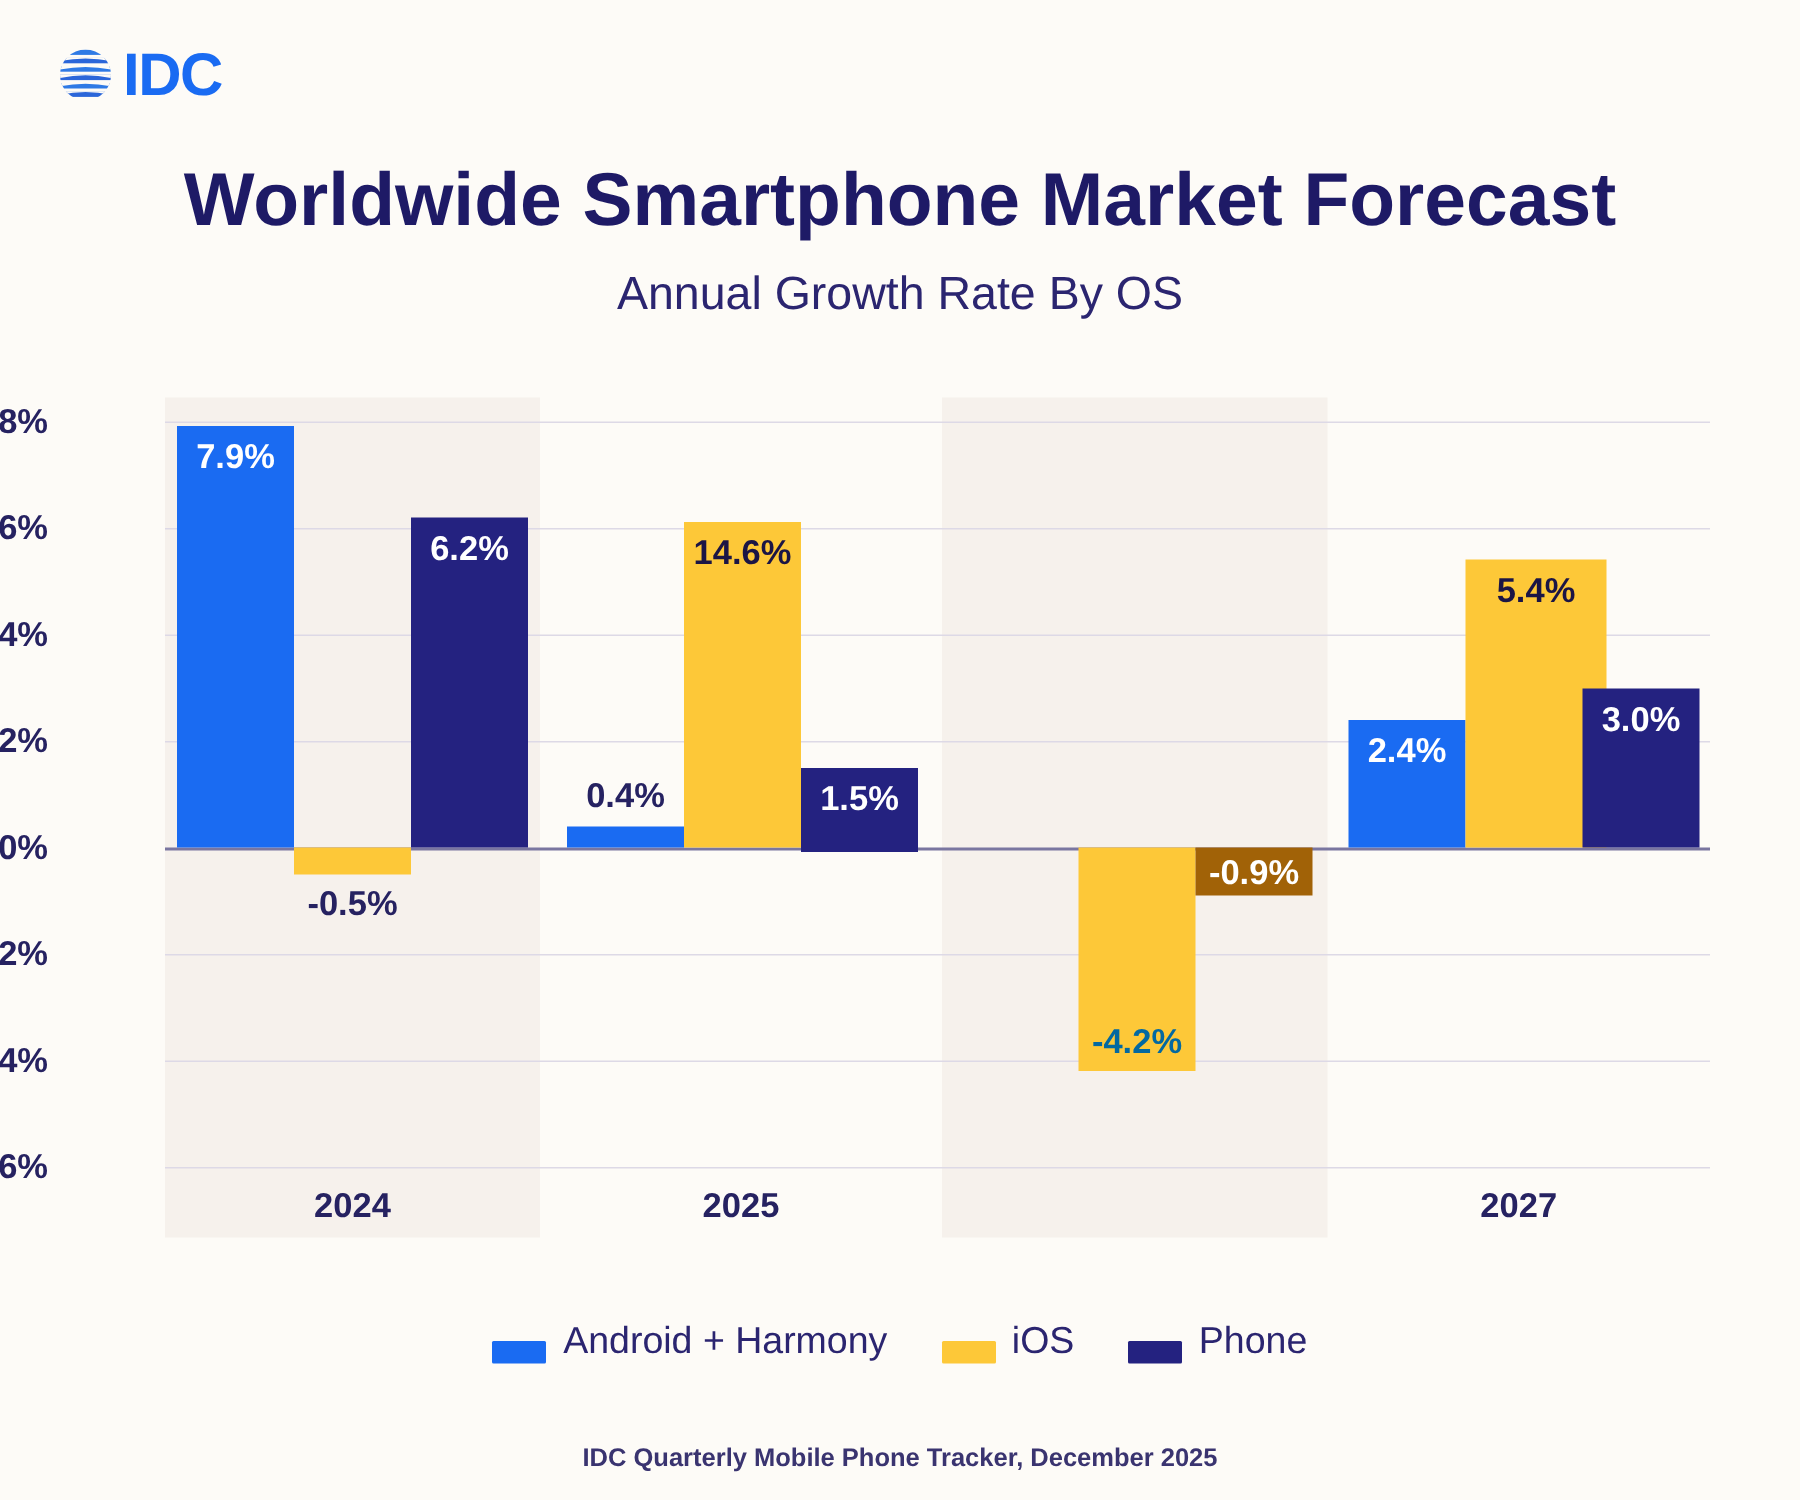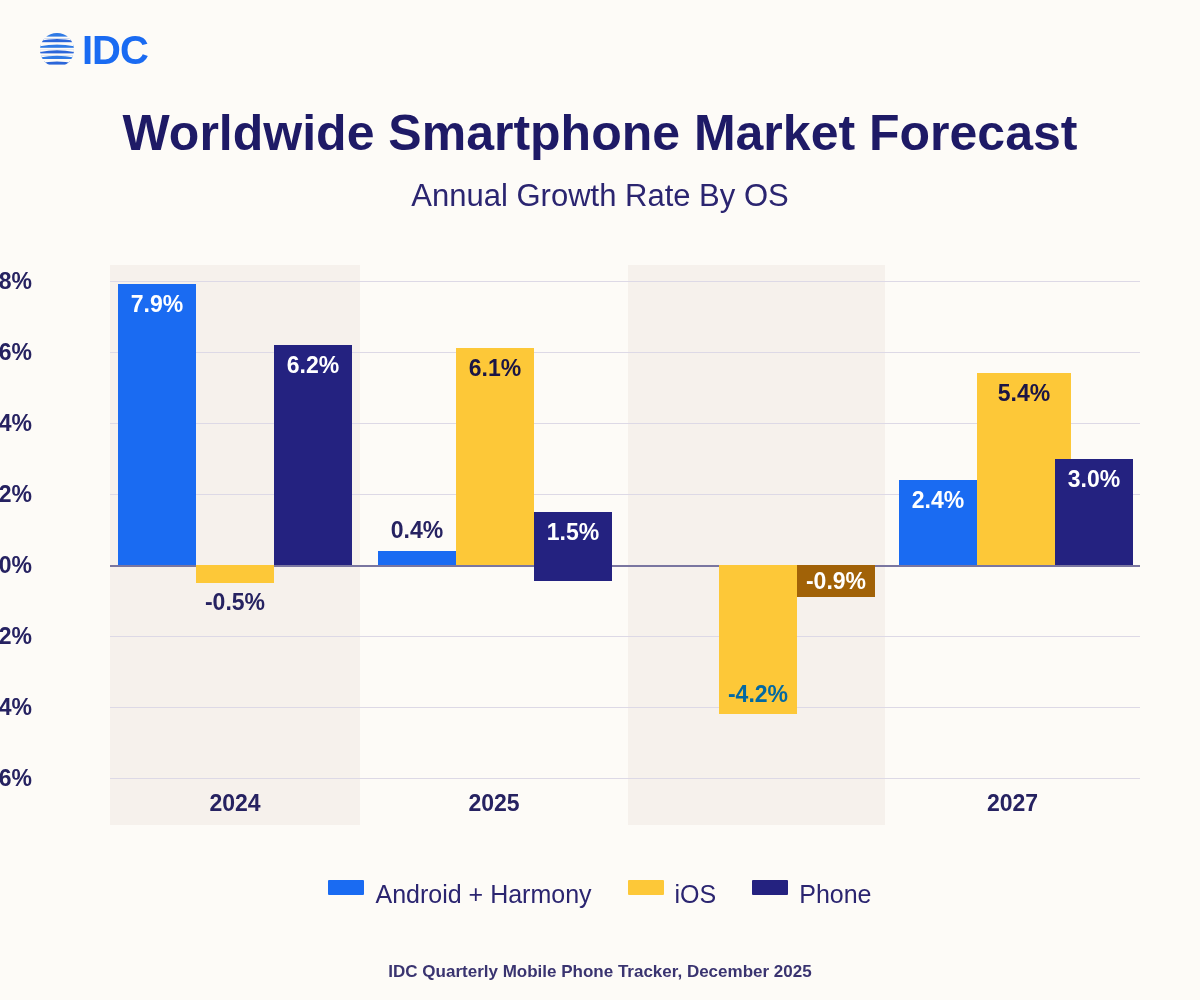--- a/index.html
+++ b/index.html
@@ -131,21 +131,21 @@
     top: 880px;
     left: 0;
     width: 1200px;
     display: flex;
     justify-content: center;
     align-items: center;
     gap: 36px;
   }
   .legend-item {
     display: flex;
-    align-items: flex-start;
+    align-items: flex-end;
     gap: 11px;
   }
   .legend-swatch {
     width: 36px;
     height: 15px;
     border-radius: 1px;
   }
   .legend-label {
     font-size: 25px;
     font-weight: 400;
@@ -229,23 +229,23 @@
       <div class="bar-label" style="top:7px; color:#ffffff;">6.2%</div>
     </div>
     <div class="xtick">2024</div>
   </div>
 
   <div class="group" style="left:250px; width:268px;">
     <div class="bar pos" style="left:18px; width:78px; background:#1a6bf2; top:286px; height:14px;">
       <div class="bar-label" style="top:-34px; color:#262261;">0.4%</div>
     </div>
     <div class="bar pos" style="left:96px; width:78px; background:#fdc838; top:83px; height:217px;">
-      <div class="bar-label" style="top:7px; color:#1b1545;">6.1%</div>
-    </div>
-    <div class="bar pos" style="left:174px; width:78px; background:#242280; top:247px; height:69px;">
+      <div class="bar-label" style="top:7px; color:#1b1545;">14.6%</div>
+    </div>
+    <div class="bar pos" style="left:174px; width:78px; background:#242280; top:247px; height:56px;">
       <div class="bar-label" style="top:7px; color:#ffffff;">1.5%</div>
     </div>
     <div class="xtick">2025</div>
   </div>
 
   <div class="group" style="left:518px; width:257px;">
     <div class="bar" style="left:13px; width:78px; background:#1a6bf2; top:300px; height:0px;">
       <div class="bar-label" style="top:-34px; color:#262261;"></div>
     </div>
     <div class="bar" style="left:91px; width:78px; background:#fdc838; top:300px; height:149px;">

